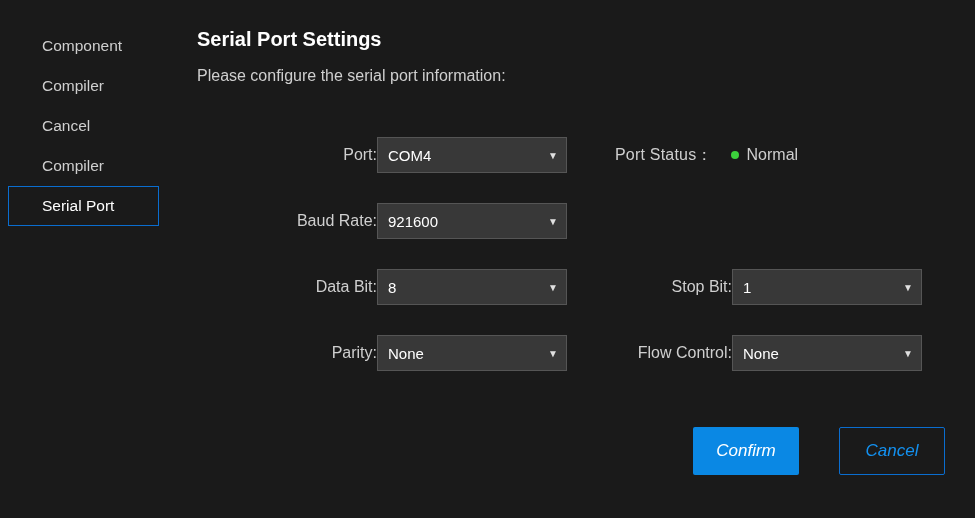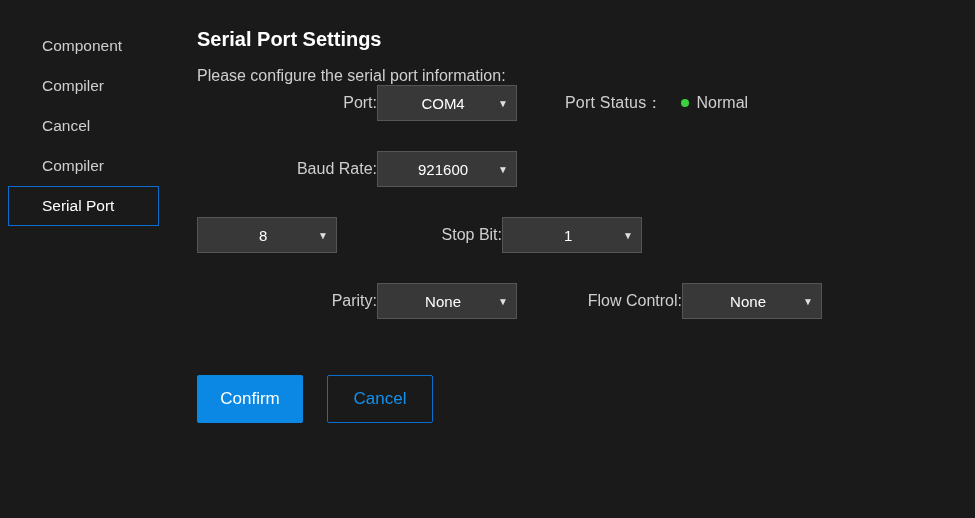--- a/index.html
+++ b/index.html
@@ -46,45 +46,45 @@
   }
   .title {
     color: #fff;
     font-size: 20px;
     font-weight: 600;
     margin-bottom: 16px;
   }
   .subtitle {
     color: #cfcfcf;
     font-size: 16px;
+    margin-bottom: 52px;
   }
   .form-row {
     display: flex;
     align-items: center;
     margin-bottom: 30px;
     gap: 0;
   }
   .form-label {
     width: 180px;
     text-align: right;
     font-size: 16px;
     color: #cfcfcf;
   }
   .select-wrap {
     position: relative;
-    width: 140px;
+    width: 190px;
     height: 36px;
     background: #383838;
     border: 1px solid #555;
     display: flex;
     align-items: center;
     padding: 0 8px 0 10px;
     color: #fff;
     cursor: pointer;
-    text-align: center;
   }
   .select-wrap .value {
     flex: 1;
     font-size: 15px;
   }
   .select-wrap .caret {
     font-size: 10px;
     color: #e0e0e0;
   }
   .status-group {
@@ -112,23 +112,24 @@
   }
   .double-row {
     display: flex;
     align-items: center;
     margin-bottom: 30px;
   }
   .double-row .form-label.first { width: 180px; }
   .double-row .form-label.second { width: 165px; }
   .buttons {
     display: flex;
-    justify-content: flex-start;
-    gap: 24px;
+    justify-content: flex-end;
+    gap: 40px;
     margin-top: 56px;
+    font-style: italic;
   }
   .btn {
     min-width: 106px;
     height: 48px;
     display: flex;
     align-items: center;
     justify-content: center;
     font-size: 17px;
     cursor: pointer;
     border-radius: 2px;
@@ -185,20 +186,21 @@
 
     <div class="form-row">
       <div class="form-label">Baud Rate:</div>
       <div class="select-wrap">
         <span class="value">921600</span>
         <span class="caret">▼</span>
       </div>
     </div>
 
     <div class="double-row">
+      <div class="form-label first">Data Bit:</div>
       <div class="select-wrap">
         <span class="value">8</span>
         <span class="caret">▼</span>
       </div>
       <div class="form-label second">Stop Bit:</div>
       <div class="select-wrap">
         <span class="value">1</span>
         <span class="caret">▼</span>
       </div>
     </div>

